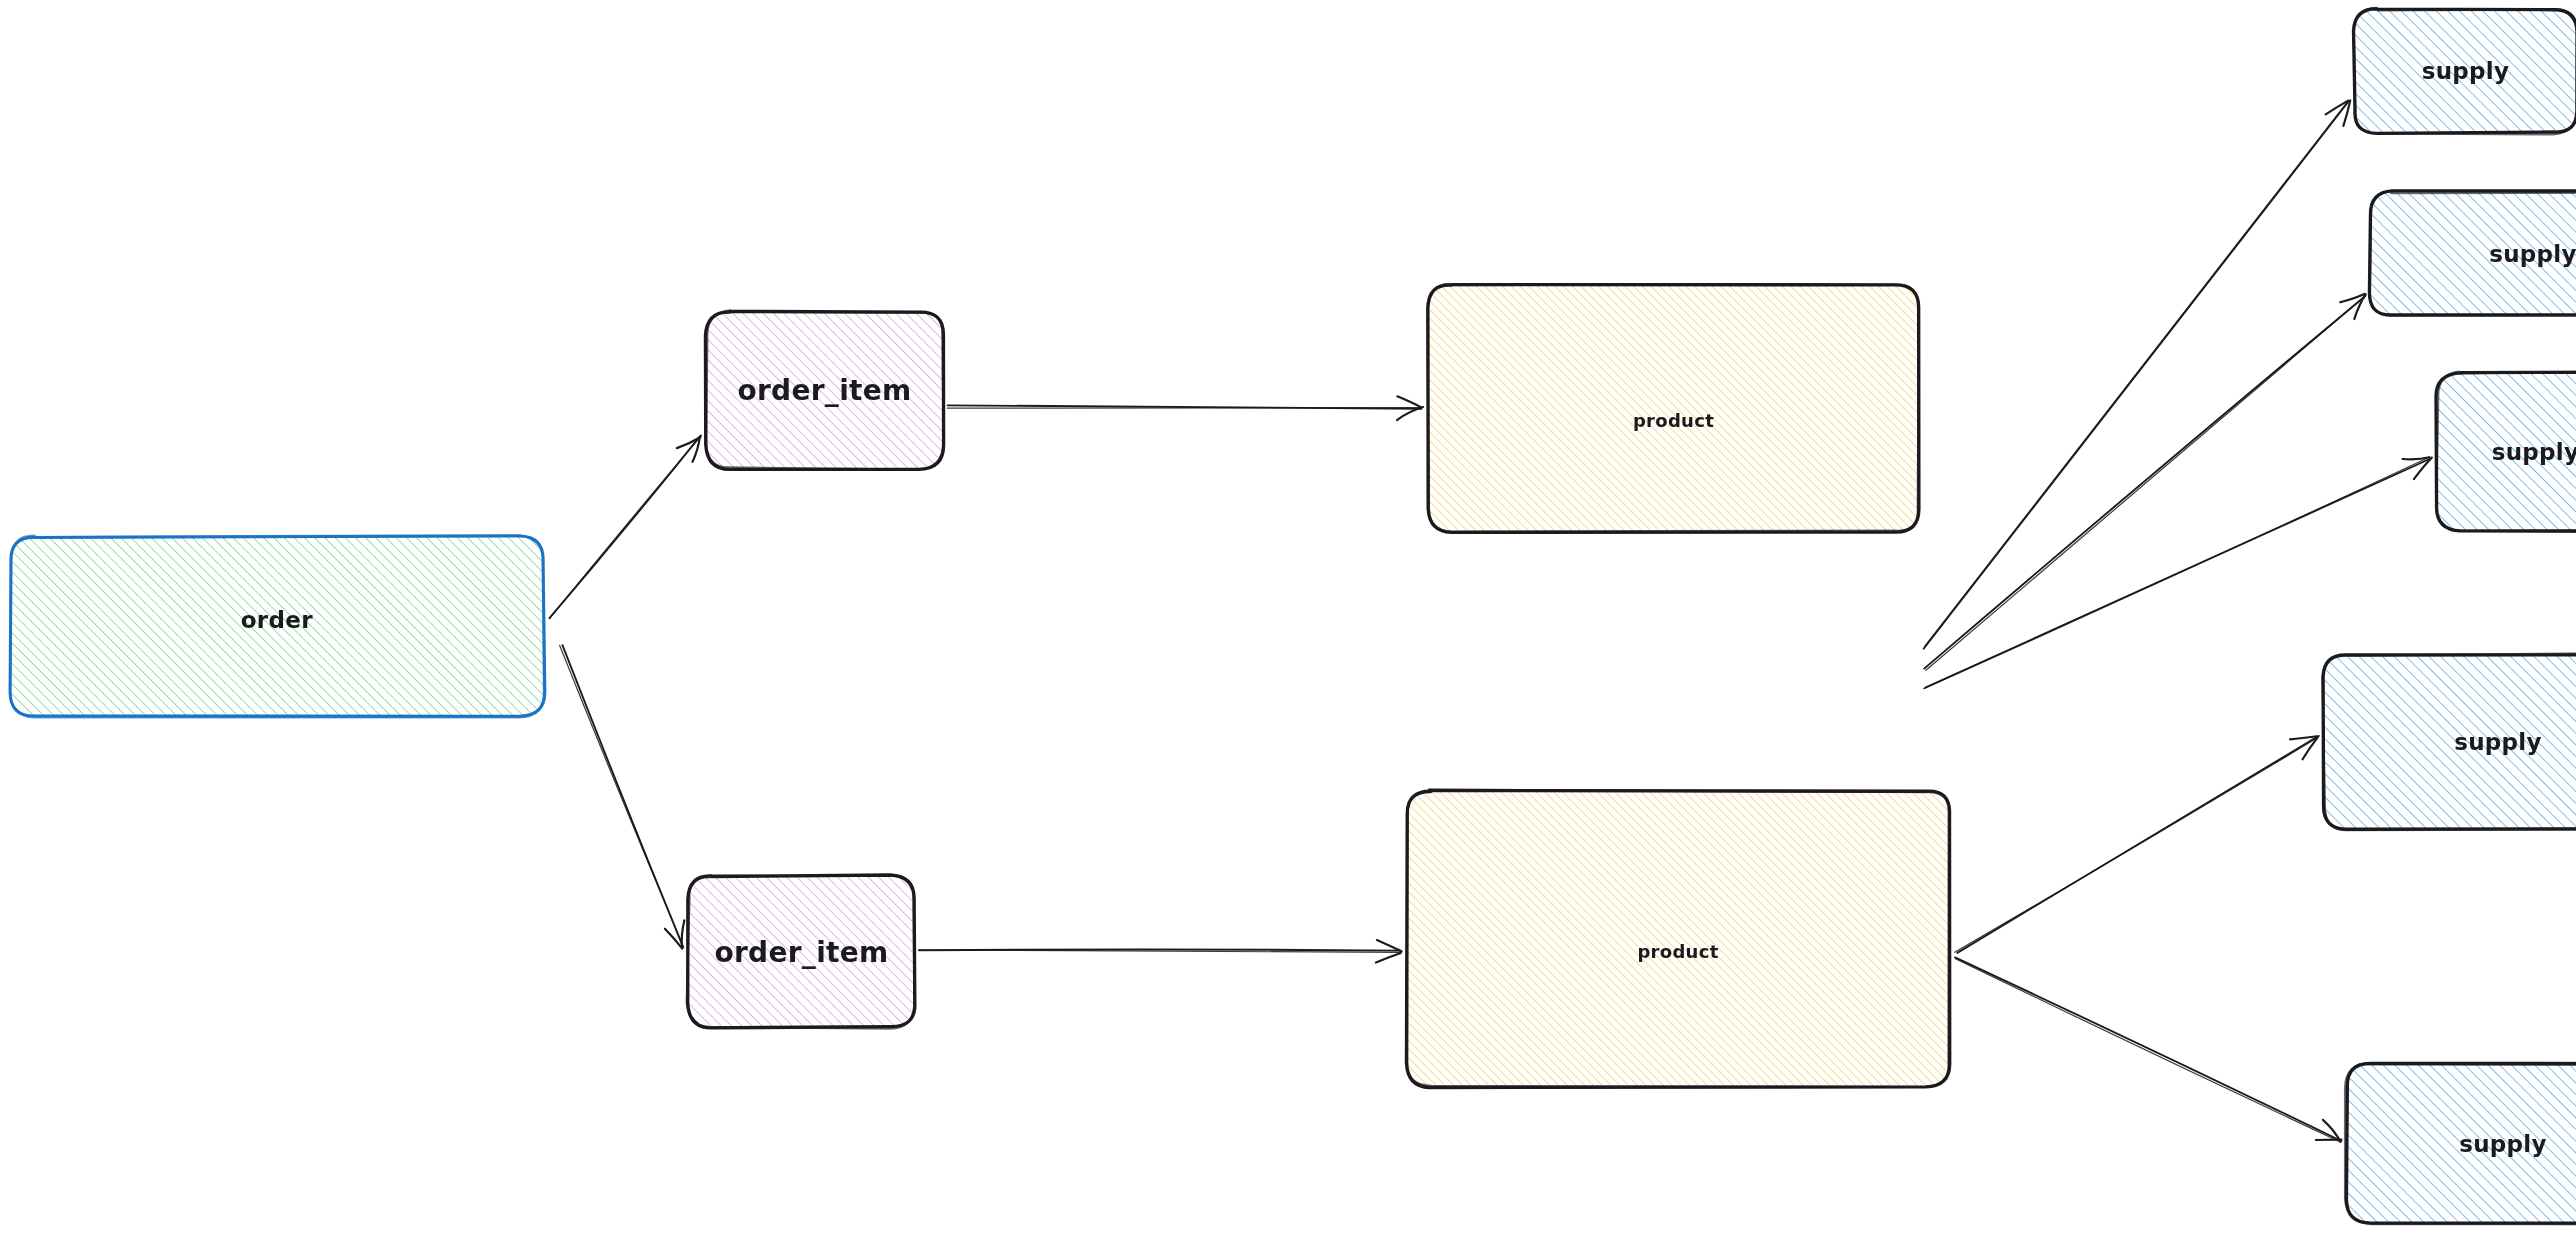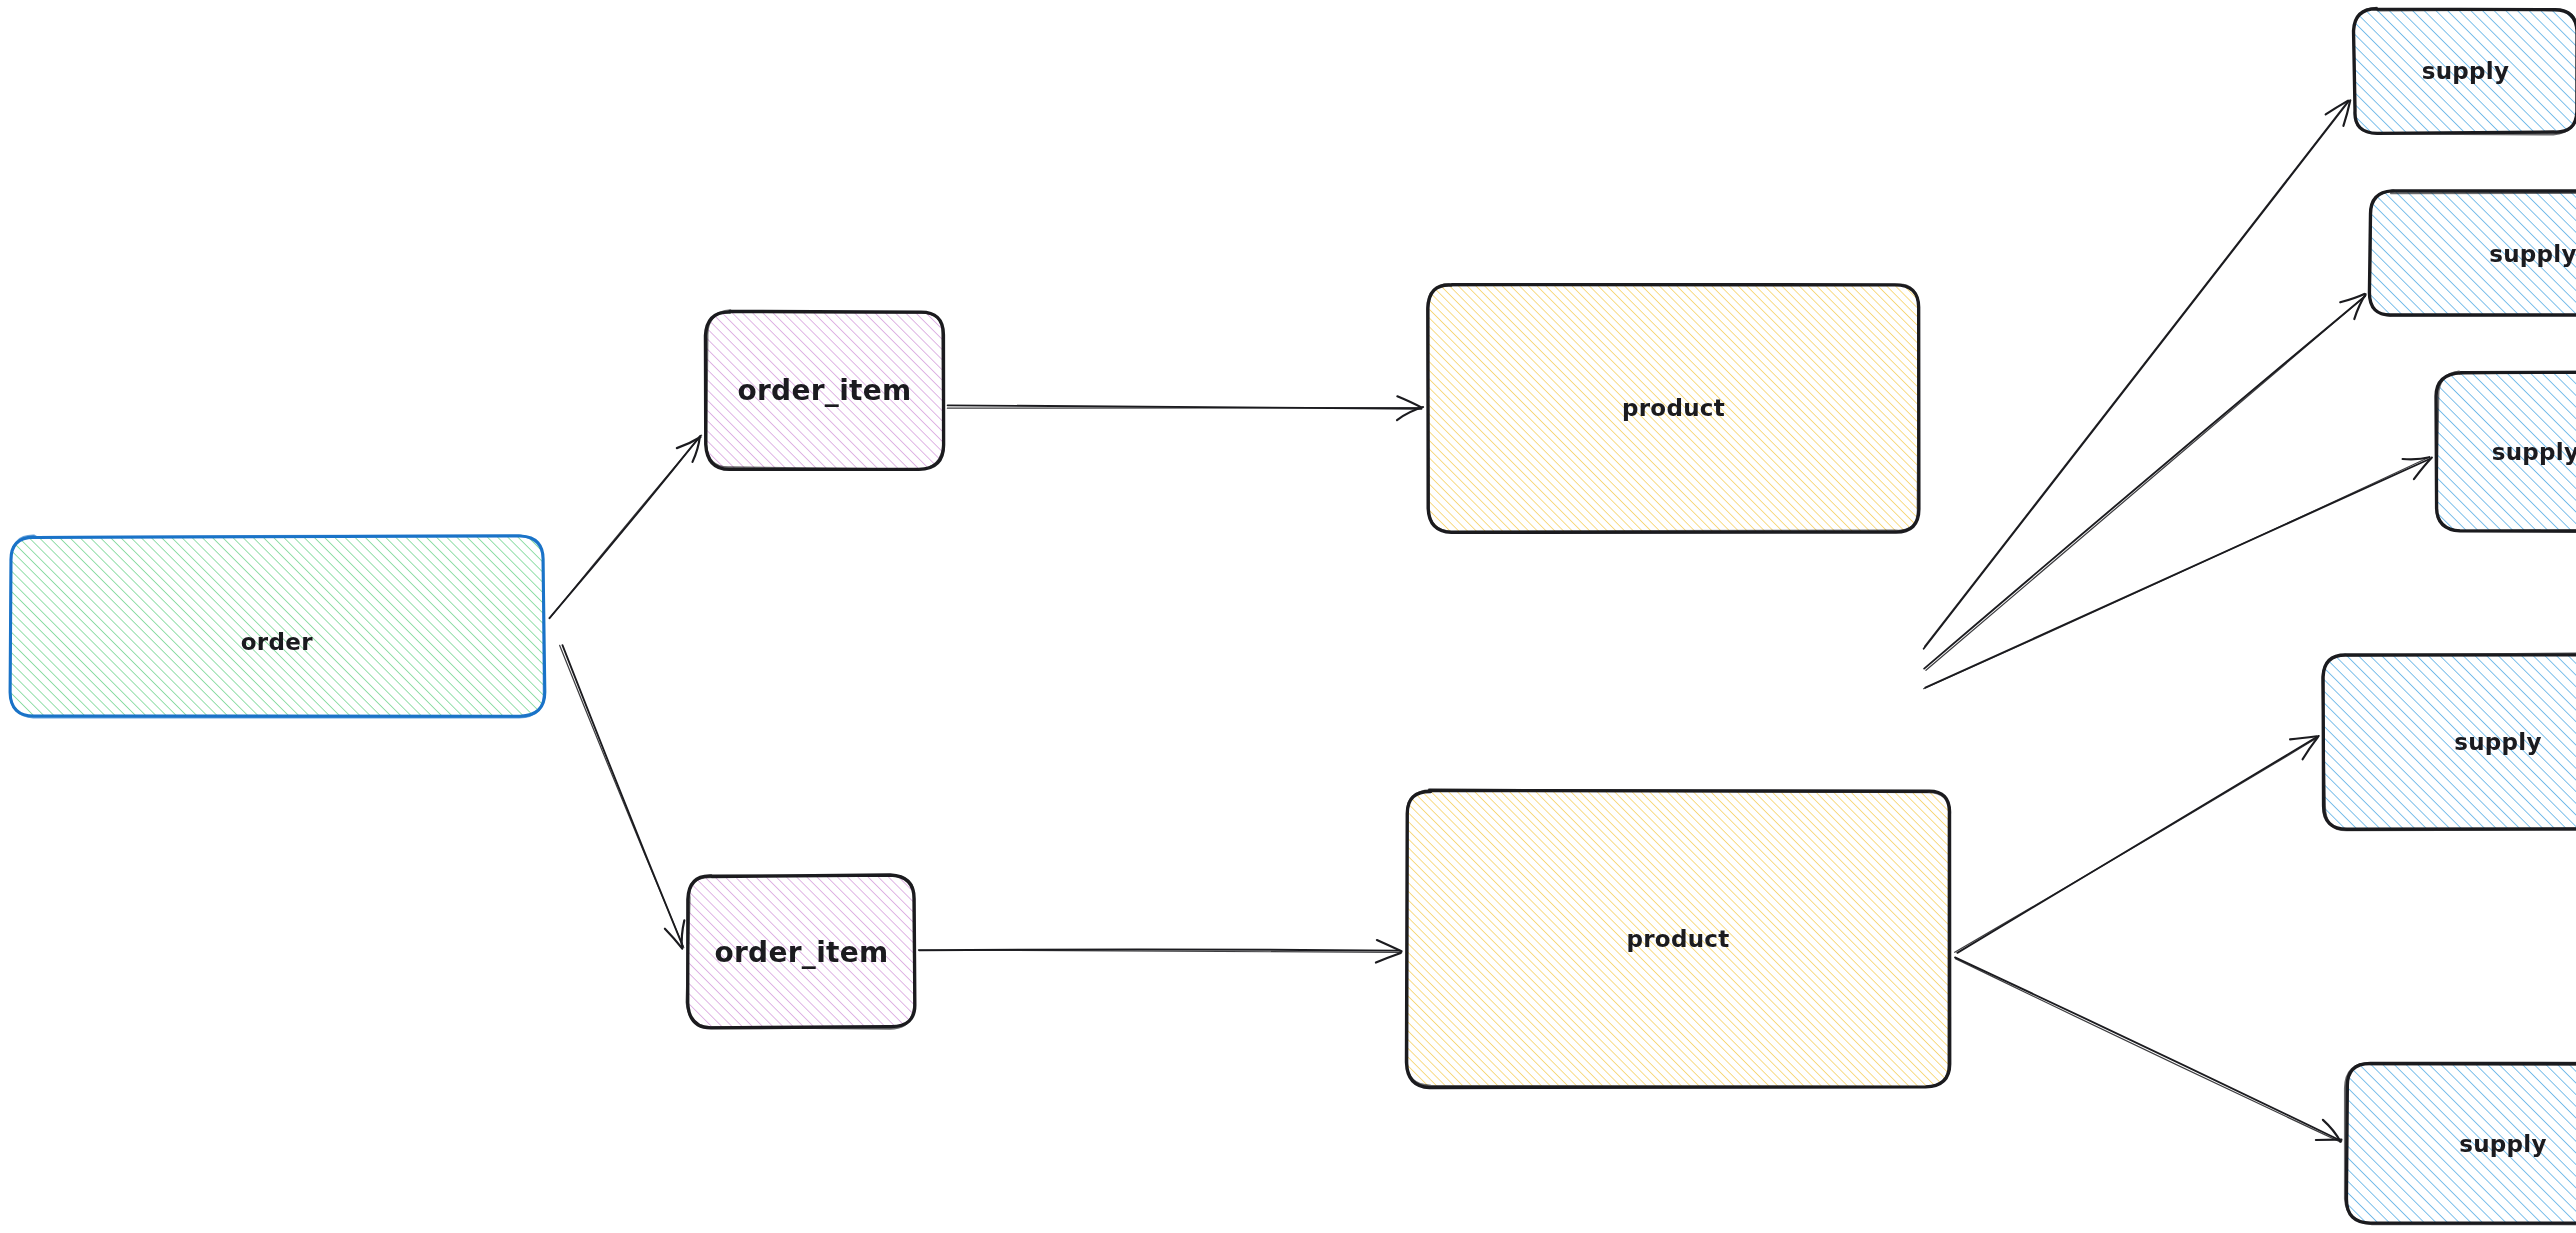--- a/index.html
+++ b/index.html
@@ -34,21 +34,21 @@
     justify-content: center;
     font-family: "DejaVu Sans", sans-serif;
     font-weight: 700;
     color: #1b1b1f;
     white-space: nowrap;
     pointer-events: none;
     letter-spacing: 0.3px;
   }
   .lbl-order      { font-size: 23px; }
   .lbl-order_item { font-size: 28px; }
-  .lbl-product    { font-size: 23px; }
+  .lbl-product    { font-size: 18px; margin-top: 12px; }
   .lbl-supply     { font-size: 23px; }
 </style>
 </head>
 <body>
 
 <div id="canvas">
 
   <svg id="diagram-svg" viewBox="0 0 5240 2394" xmlns="http://www.w3.org/2000/svg">
     <defs>
       <pattern id="hatch-order" patternUnits="userSpaceOnUse" width="14" height="14" patternTransform="rotate(-45)">
@@ -169,21 +169,21 @@
         </g>
         <g>
           <path d="M 4601.7790820058435 2063.4200485767797 L 5114.30153606087 2064.2559910183772 Q 5159.3941362742335 2066.626140342094 5160.197195913643 2109.4724279148504 L 5159.019238276407 2327.5363084571436 Q 5161.778898850083 2373.5527068814263 5115.3660779614 2374.862971478142 L 4602.543925944716 2375.277399855666 Q 4554.939024111256 2376.0530602904037 4553.124156050384 2328.7940373932943 L 4554.036345044151 2112.1788872489706 Q 4555.242364626378 2063.9239934338257 4602.114710567519 2065.5516715692356 Z" fill="url(#hatch-supply)" stroke="none"></path>
           <path d="M 4601.056748434901 2064.6384486845695 L 5115.64652766306 2065.1081988708115 Q 5159.775282399729 2064.9862534399144 5160.956918277405 2109.8455425967463 L 5160.040693730861 2327.982206022646 Q 5159.329689998366 2376.094374766294 5114.607710077986 2374.867404550593 L 4602.209421092086 2374.693148386199 Q 4554.467382638157 2374.935622007307 4554.671556829102 2327.580806270335 L 4556.4069738511 2110.9993462811226 Q 4554.918429992162 2064.5325476412663 4601.712423219532 2064.9093358292243 Z" fill="none" stroke="#1b1b1f" stroke-width="6.5" stroke-linecap="round" stroke-linejoin="round" opacity="1"></path>
           <path d="M 4601.134081850387 2066.3972778961993 L 5115.595433480665 2067.519666270446 Q 5159.504076397233 2061.7703659941444 5163.061665141582 2111.5750548078677 L 5159.509328456409 2329.954166864697 Q 5161.005721806362 2374.4949973749926 5114.910872135125 2377.2459813234395 L 4604.267660561949 2376.9021403989755 Q 4555.252866845764 2373.39170790324 4551.802902569994 2328.005582028162 L 4551.830688126199 2112.9585235183126 Q 4552.764581699669 2062.5589043586515 4603.082846585103 2064.0173297532833 Z" fill="none" stroke="#1b1b1f" stroke-width="4" stroke-linecap="round" stroke-linejoin="round" opacity="0.65"></path>
         </g>
       </g>
   </svg>
 
   <div id="labels-layer">
-      <div class="node-label lbl-order" style="left: 10.3px; top: 552px; width: 533px; height: 179px;">order</div>
+      <div class="node-label lbl-order" style="left: 10.3px; top: 530px; width: 533px; height: 179px;">order</div>
       <div class="node-label lbl-order_item" style="left: 706px; top: 312px; width: 237px; height: 157px;">order_item</div>
       <div class="node-label lbl-order_item" style="left: 688px; top: 876px; width: 227px; height: 152px;">order_item</div>
       <div class="node-label lbl-product" style="left: 1428px; top: 284px; width: 491px; height: 248px;">product</div>
       <div class="node-label lbl-product" style="left: 1406px; top: 791px; width: 544px; height: 296px;">product</div>
       <div class="node-label lbl-supply" style="left: 2354px; top: 9.3px; width: 223px; height: 124px;">supply</div>
       <div class="node-label lbl-supply" style="left: 2370px; top: 192px; width: 326px; height: 124px;">supply</div>
       <div class="node-label lbl-supply" style="left: 2437px; top: 373px; width: 197px; height: 158px;">supply</div>
       <div class="node-label lbl-supply" style="left: 2324px; top: 654px; width: 348px; height: 175px;">supply</div>
       <div class="node-label lbl-supply" style="left: 2347px; top: 1064px; width: 312px; height: 160px;">supply</div>
     </div>

